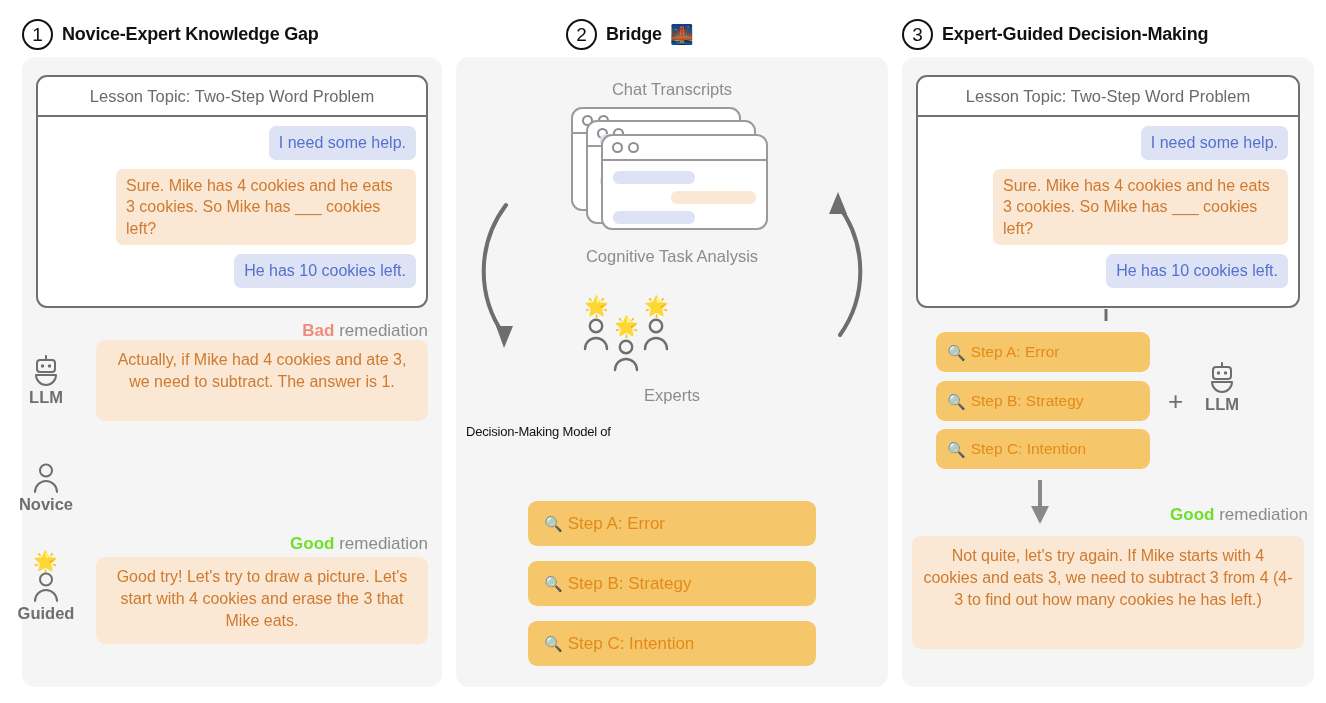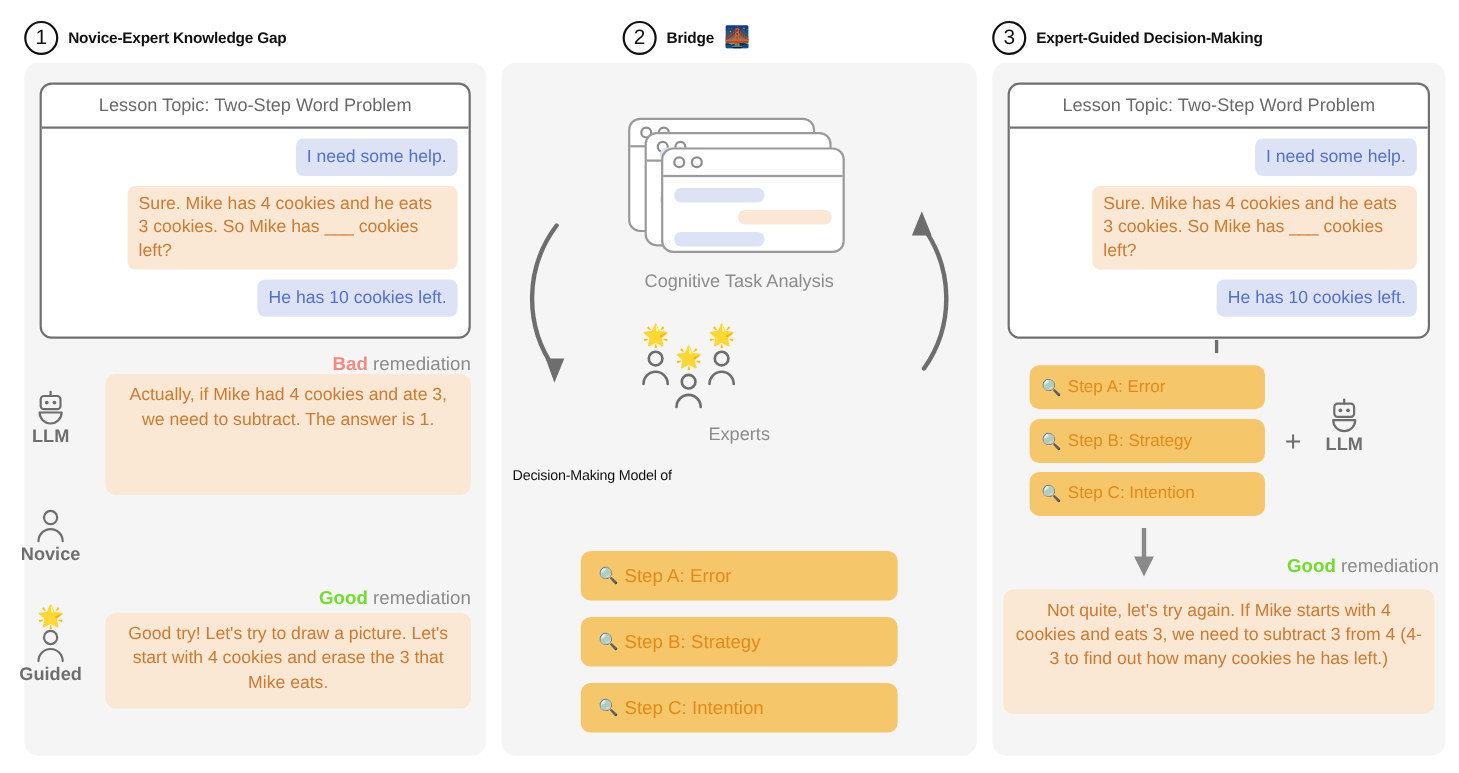--- a/index.html
+++ b/index.html
@@ -21,21 +21,21 @@
     height: 40px;
   }
   .step-circle {
     width: 31px; height: 31px; border-radius: 50%;
     border: 2.4px solid #111; box-sizing: border-box;
     display: flex; align-items: center; justify-content: center;
     font-size: 19px; color: #111; font-weight: 400;
     line-height: 1;
   }
   .col-title {
-    font-size: 14px; font-weight: bold; color: #111;
+    font-size: 18px; font-weight: bold; color: #111;
     letter-spacing: -0.2px; white-space: nowrap;
   }
   .bridge-emoji { font-size: 19px; line-height: 1; }
 
   
   .panel {
     position: absolute;
     background: #f5f5f6;
     border-radius: 13px;
   }
@@ -206,21 +206,21 @@
   <div class="avatar" style="left:14px; top:355px;">
     <svg width="30" height="32" viewBox="0 0 30 32">
       <line x1="15" y1="1" x2="15" y2="5" stroke="#6e6e6e" stroke-width="2" stroke-linecap="round"></line>
       <rect x="6" y="5" width="18" height="12" rx="3" fill="none" stroke="#6e6e6e" stroke-width="2"></rect>
       <circle cx="11.5" cy="11" r="1.7" fill="#6e6e6e"></circle>
       <circle cx="18.5" cy="11" r="1.7" fill="#6e6e6e"></circle>
       <path d="M5 20 H25 A10 10 0 0 1 5 20 Z" fill="none" stroke="#6e6e6e" stroke-width="2" stroke-linejoin="round"></path>
     </svg>
     <div class="avatar-label">LLM</div>
   </div>
-  <div class="rem-bubble" style="left:96px; top:340px; width:332px; height:110px;">Actually, if Mike had 4 cookies and ate 3, we need to subtract. The answer is 1.</div>
+  <div class="rem-bubble" style="left:96px; top:340px; width:332px; height:81px;">Actually, if Mike had 4 cookies and ate 3, we need to subtract. The answer is 1.</div>
 
   <div class="avatar" style="left:14px; top:462px;">
     <svg width="30" height="32" viewBox="0 0 30 32">
       <circle cx="15" cy="8.5" r="6" fill="none" stroke="#6e6e6e" stroke-width="2"></circle>
       <path d="M4 30 A11 11 0 0 1 26 30" fill="none" stroke="#6e6e6e" stroke-width="2" stroke-linecap="round"></path>
     </svg>
     <div class="avatar-label">Novice</div>
   </div>
 
   <div class="rem-label" style="left:160px; top:534px; width:268px;">
@@ -232,20 +232,21 @@
     <svg width="30" height="32" viewBox="0 0 30 32">
       <circle cx="15" cy="8.5" r="6" fill="none" stroke="#6e6e6e" stroke-width="2"></circle>
       <path d="M4 30 A11 11 0 0 1 26 30" fill="none" stroke="#6e6e6e" stroke-width="2" stroke-linecap="round"></path>
     </svg>
     <div class="avatar-label">Guided</div>
   </div>
   <div class="rem-bubble" style="left:96px; top:557px; width:332px; height:87px;">Good try! Let's try to draw a picture. Let's start with 4 cookies and erase the 3 that Mike eats.</div>
 
   <div class="panel" style="left:456px; top:57px; width:432px; height:630px;"></div>
 
+  <div class="mid-caption" style="left:456px; top:80px; width:432px;">Chat Transcripts</div>
 
   <div class="transcripts" style="left:456px; top:100px; width:432px; height:125px;">
     <div class="tcard" style="left:115px; top:7px; width:170px; height:104px; z-index:1;">
       <div class="tcard-bar">
         <span class="tdot"></span>
         <span class="tdot"></span>
       </div>
     </div>
     <div class="tcard" style="left:130px; top:20px; width:170px; height:104px; z-index:2;">
       <div class="tcard-bar">

